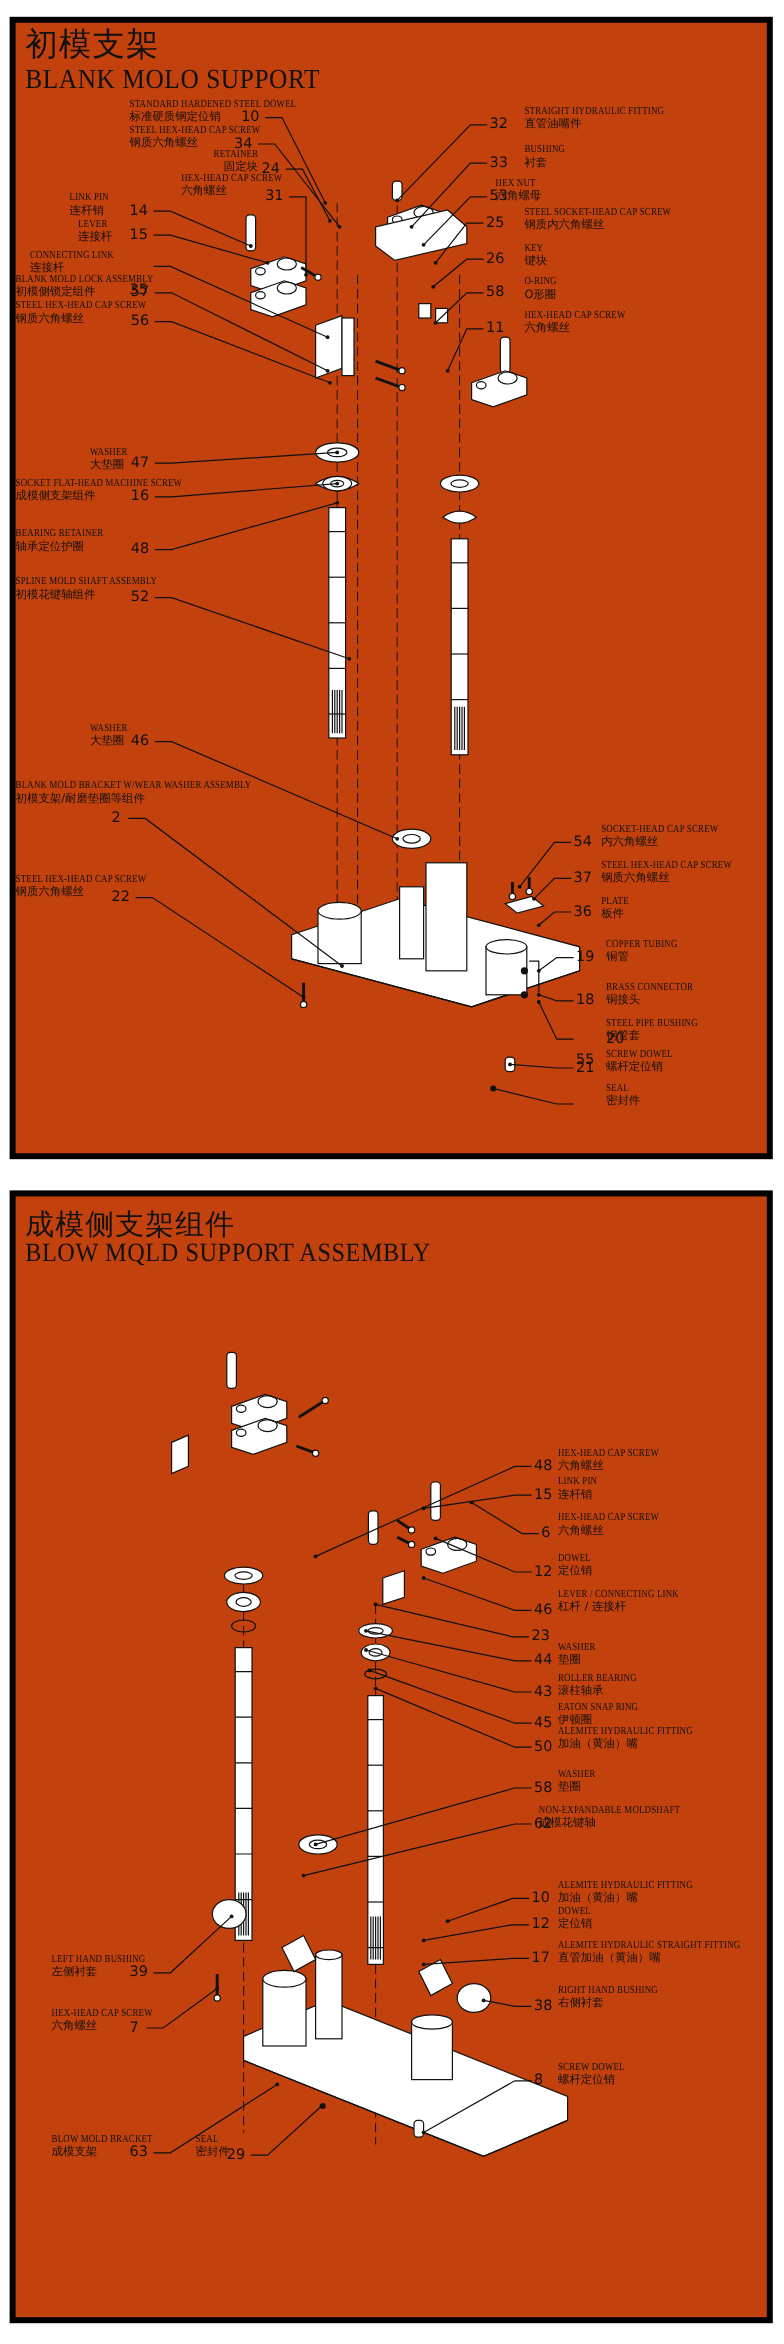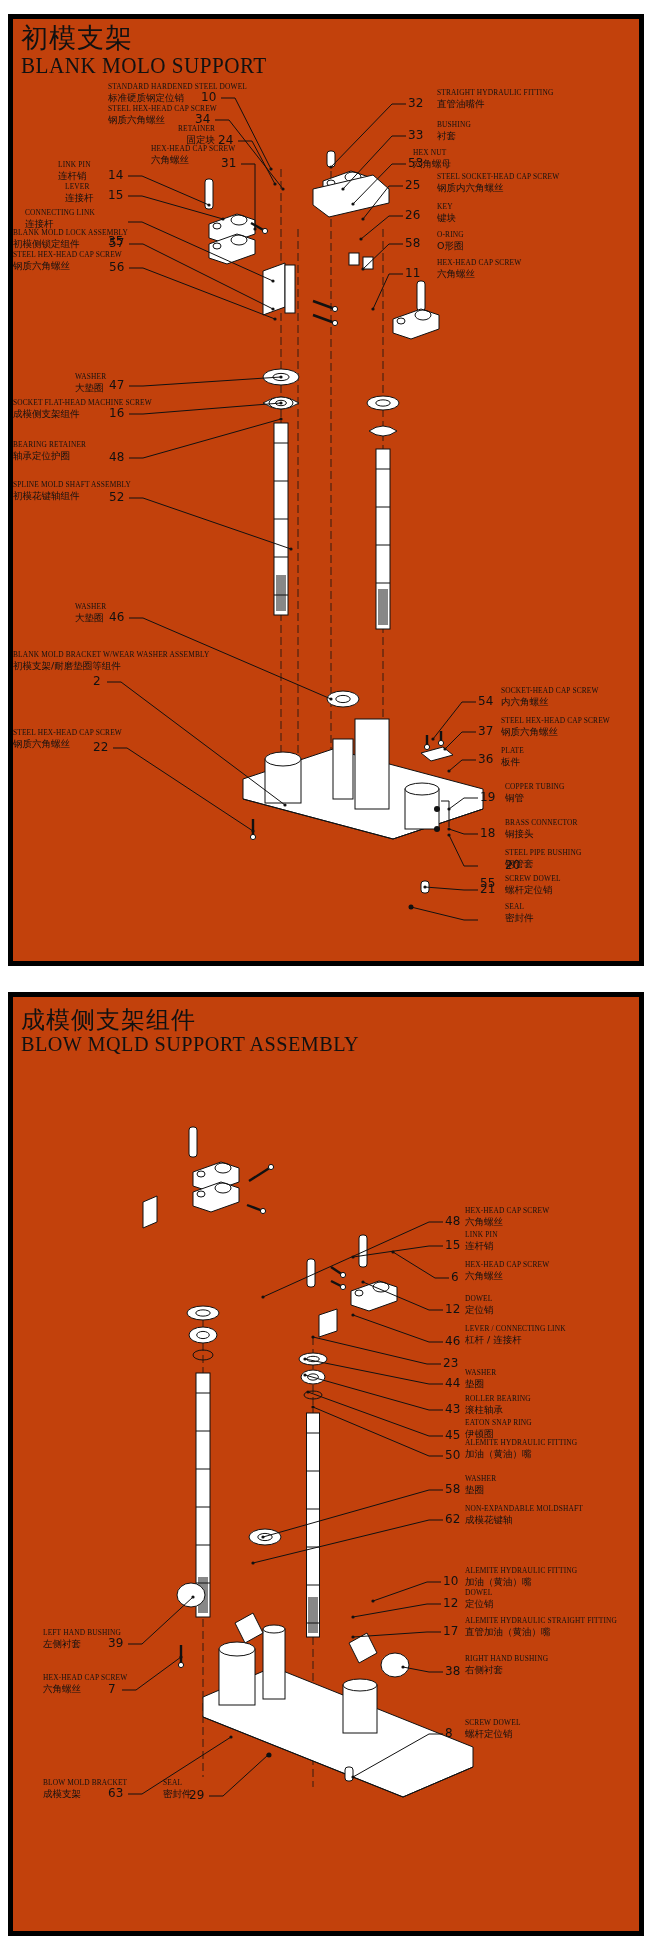--- a/index.html
+++ b/index.html
@@ -497,21 +497,21 @@
         <div class="callout" style="left: 452px; top: 440px;">
           <span class="en">ALEMITE HYDRAULIC FITTING</span>
           <span class="cn">加油（黄油）嘴</span>
         </div>
         <div class="pnum" style="left: 432px; top: 452px;">50</div>
         <div class="callout" style="left: 452px; top: 476px;">
           <span class="en">WASHER</span>
           <span class="cn">垫圈</span>
         </div>
         <div class="pnum" style="left: 432px; top: 486px;">58</div>
-        <div class="callout" style="left: 452px; top: 506px;">
+        <div class="callout" style="left: 436px; top: 506px;">
           <span class="en">NON-EXPANDABLE MOLDSHAFT</span>
           <span class="cn">成模花键轴</span>
         </div>
         <div class="pnum" style="left: 432px; top: 516px;">62</div>
         <div class="callout" style="left: 452px; top: 568px;">
           <span class="en">ALEMITE HYDRAULIC FITTING</span>
           <span class="cn">加油（黄油）嘴</span>
         </div>
         <div class="pnum" style="left: 430px; top: 578px;">10</div>
         <div class="callout" style="left: 452px; top: 590px;">

